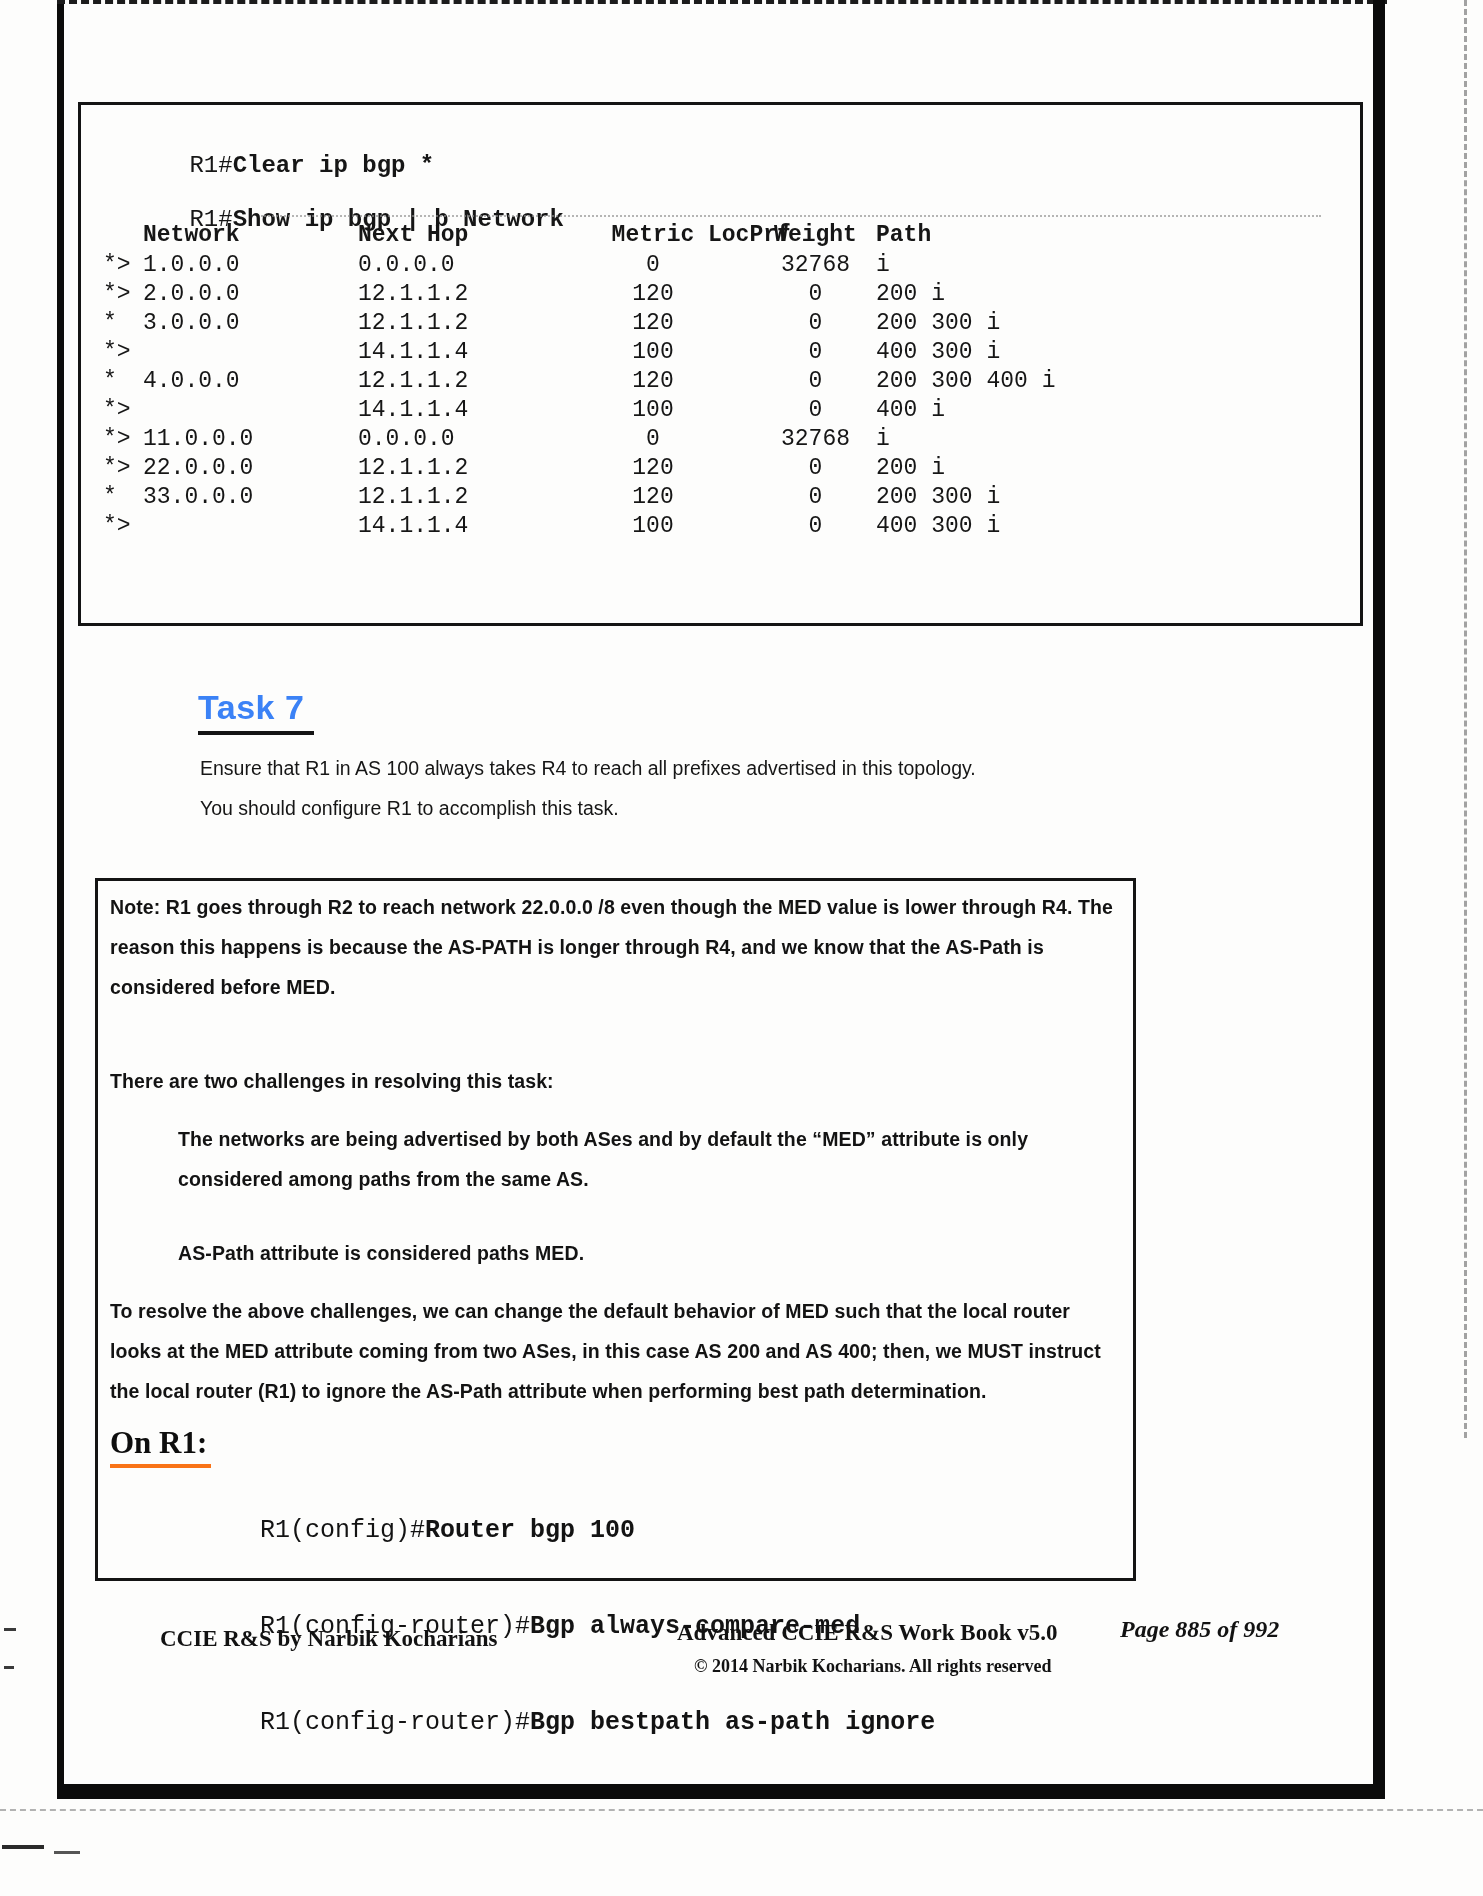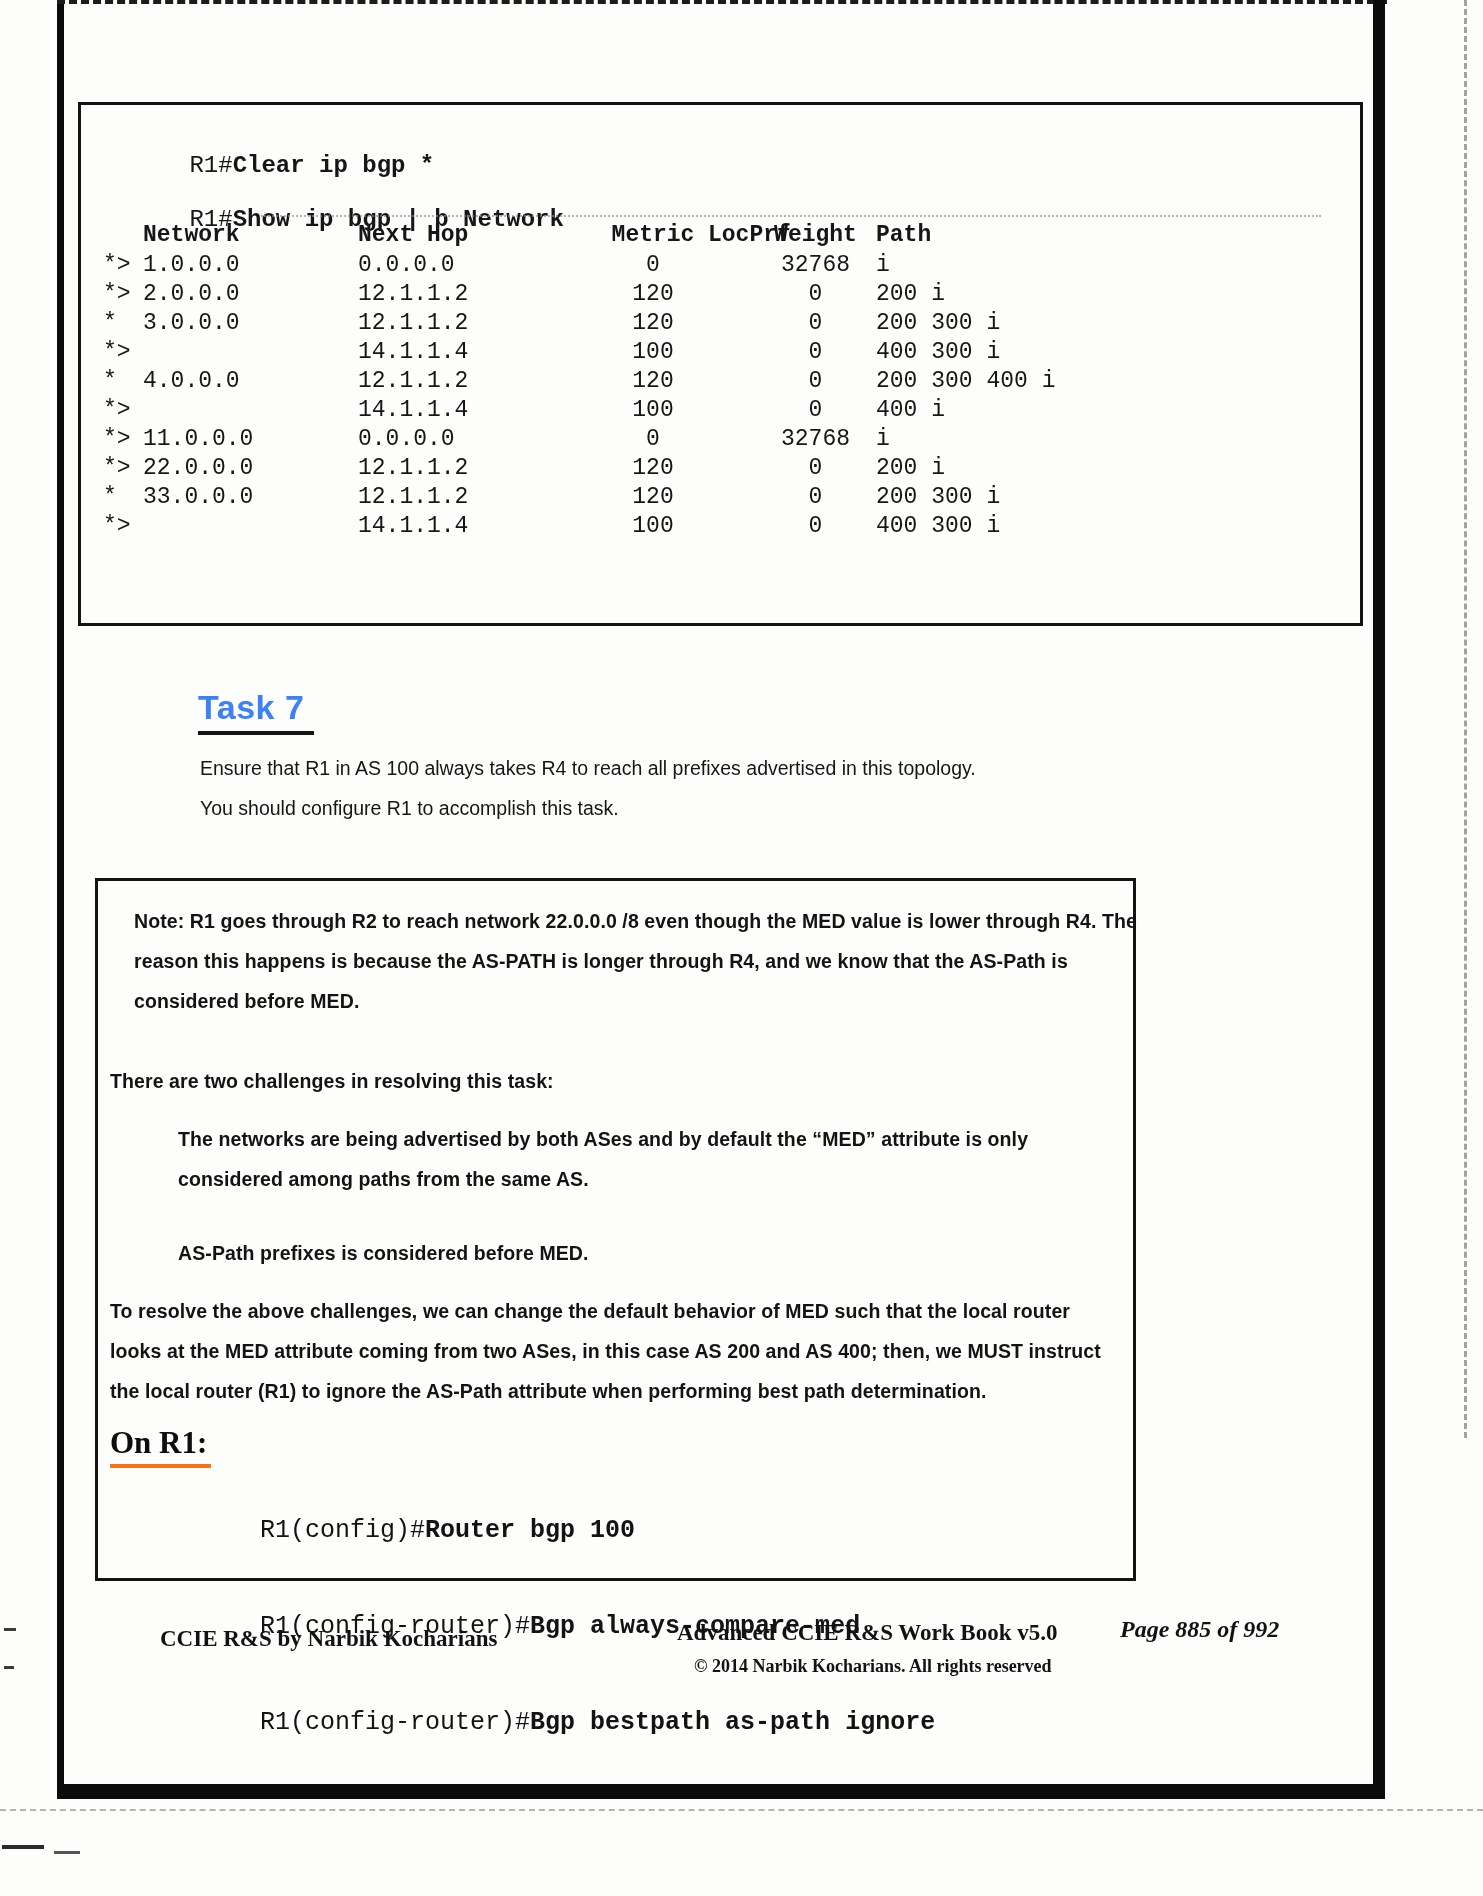--- a/index.html
+++ b/index.html
@@ -59,21 +59,21 @@
     position:absolute; left:200px; top:748px; width:782px;
     font-size:19.5px; line-height:40px; font-weight:normal;
   }
 
   
   .note-box {
     position:absolute; left:95px; top:878px; width:1035px; height:697px;
     border:3px solid #141414; font-weight:bold; font-size:19.5px; color:#131313;
   }
   .np { position:absolute; left:12px; margin:0; line-height:40px; letter-spacing:.1px; }
-  .np.p1 { top:20px;  width:1008px;margin-left:24px; }
+  .np.p1 { top:6px;  width:1008px; }
   .np.p2 { top:180px; width:1008px; }
   .np.p3 { top:238px; left:80px; width:915px; }
   .np.p4 { top:352px; left:80px; width:915px; }
   .np.p5 { top:410px; width:1012px; }
   .on-r1 {
     position:absolute; left:12px; top:544px;
     font-family:"Liberation Serif", serif; font-size:31px; font-weight:bold;
     border-bottom:4px solid #f97316; padding:0 4px 3px 0; color:#0e0e0e;
   }
   .config {
@@ -228,21 +228,21 @@
       </div>
   </div>
 
   <div class="task-title">Task 7</div>
   <div class="task-desc">Ensure that R1 in AS 100 always takes R4 to reach all prefixes advertised in this topology. You should configure R1 to accomplish this task.</div>
 
   <div class="note-box">
     <p class="np p1">Note: R1 goes through R2 to reach network 22.0.0.0 /8 even though the MED value is lower through R4. The reason this happens is because the AS-PATH is longer through R4, and we know that the AS-Path is considered before MED.</p>
     <p class="np p2">There are two challenges in resolving this task:</p>
     <p class="np p3">The networks are being advertised by both ASes and by default the “MED” attribute is only considered among paths from the same AS.</p>
-    <p class="np p4">AS-Path prefixes is considered before MED.</p>
+    <p class="np p4">AS-Path attribute is considered paths MED.</p>
     <p class="np p5">To resolve the above challenges, we can change the default behavior of MED such that the local router looks at the MED attribute coming from two ASes, in this case AS 200 and AS 400; then, we MUST instruct the local router (R1) to ignore the AS-Path attribute when performing best path determination.</p>
     <div class="on-r1">On R1:</div>
     <div class="config">
 
         <div class="cfg-line">
           <span class="prompt">R1(config)#</span><span class="cmd-b">Router bgp 100</span>
         </div>
 
         <div class="cfg-line">
           <span class="prompt">R1(config-router)#</span><span class="cmd-b">Bgp always-compare-med</span>

